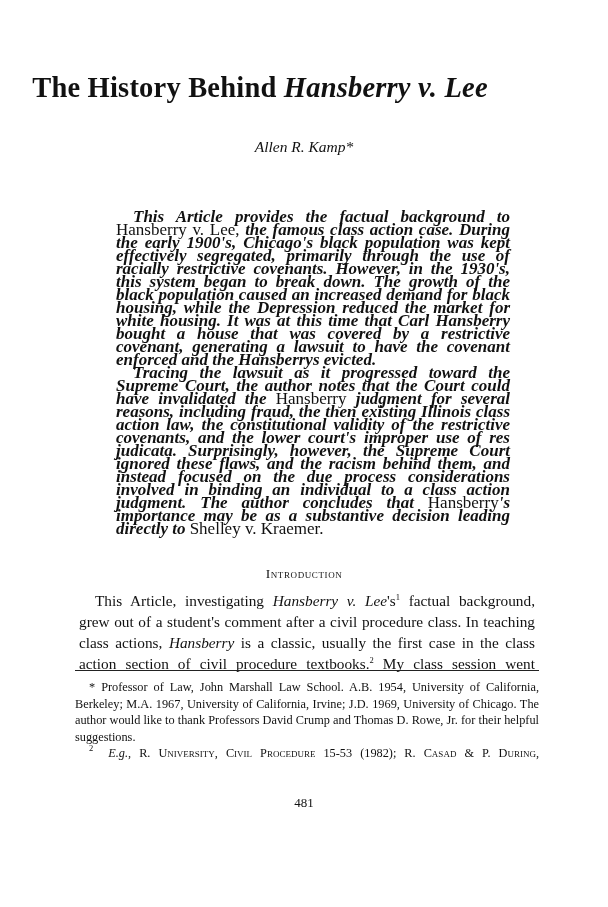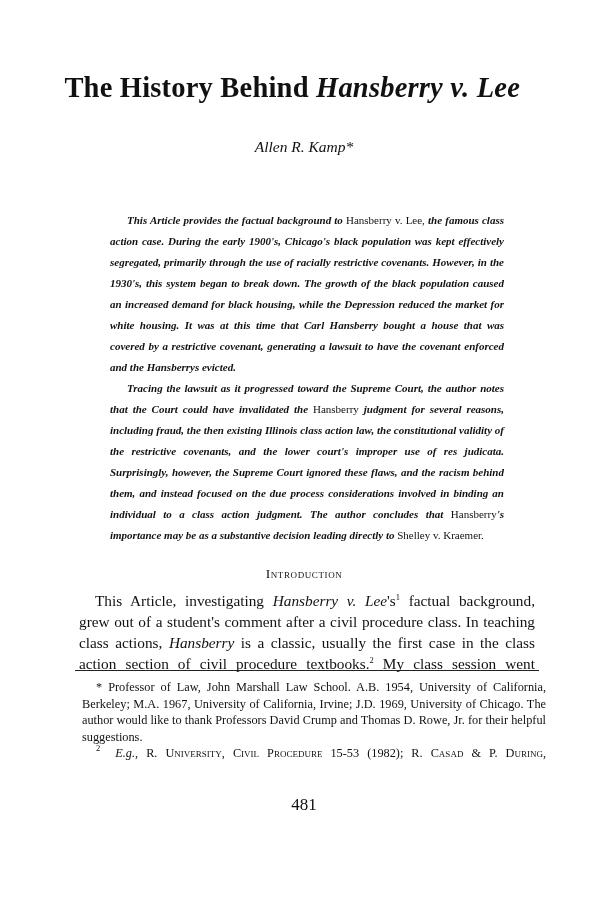--- a/index.html
+++ b/index.html
@@ -17,42 +17,42 @@
     }
     .page {
       position: absolute;
       left: 0; top: 0;
       width: 608px; height: 907px;
     }
     .title {
       position: absolute;
       left: 0; width: 520px;
       top: 72px;
-      text-align: right;
+      text-align: center;
       font-size: 28.5px;
       font-weight: bold;
       letter-spacing: 0.2px;
       white-space: nowrap;
     }
     .title .it { font-style: italic; }
     .author {
       position: absolute;
       left: 0; width: 608px;
       top: 138px;
       text-align: center;
       font-size: 15.5px;
       font-style: italic;
     }
     .abstract {
       position: absolute;
-      left: 110px;
+      left: 116px;
       width: 394px;
       top: 210px;
-      font-size: 11px;
-      line-height: 21px;
+      font-size: 17px;
+      line-height: 13px;
       font-style: italic;
       font-weight: bold;
       text-align: justify;
     }
     .abstract p {
       margin: 0;
       text-indent: 17px;
       text-align-last: left;
     }
     .abstract .rm { font-style: normal; font-weight: normal; }
@@ -88,40 +88,40 @@
     .rule {
       position: absolute;
       left: 75px;
       width: 464px;
       top: 670px;
       height: 0;
       border-top: 1.5px solid #222;
     }
     .footnotes {
       position: absolute;
-      left: 82px;
+      left: 75px;
       width: 464px;
       top: 679px;
       font-size: 12.3px;
       line-height: 16.6px;
     }
     .footnotes p {
       margin: 0;
       text-indent: 14px;
       text-align: justify;
     }
     .footnotes .justify { text-align-last: justify; }
     .footnotes .sc { font-variant: small-caps; }
     .footnotes .it { font-style: italic; margin-left: 15px; }
     .page-number {
       position: absolute;
       left: 0; width: 608px;
       top: 795px;
       text-align: center;
-      font-size: 17px;
+      font-size: 13px;
     }
   </style>
 </head>
 <body>
 
 <div class="page">
 
   <div class="title"><span>The History Behind </span><span class="it">Hansberry v. Lee</span></div>
 
   <div class="author">Allen R. Kamp*</div>

